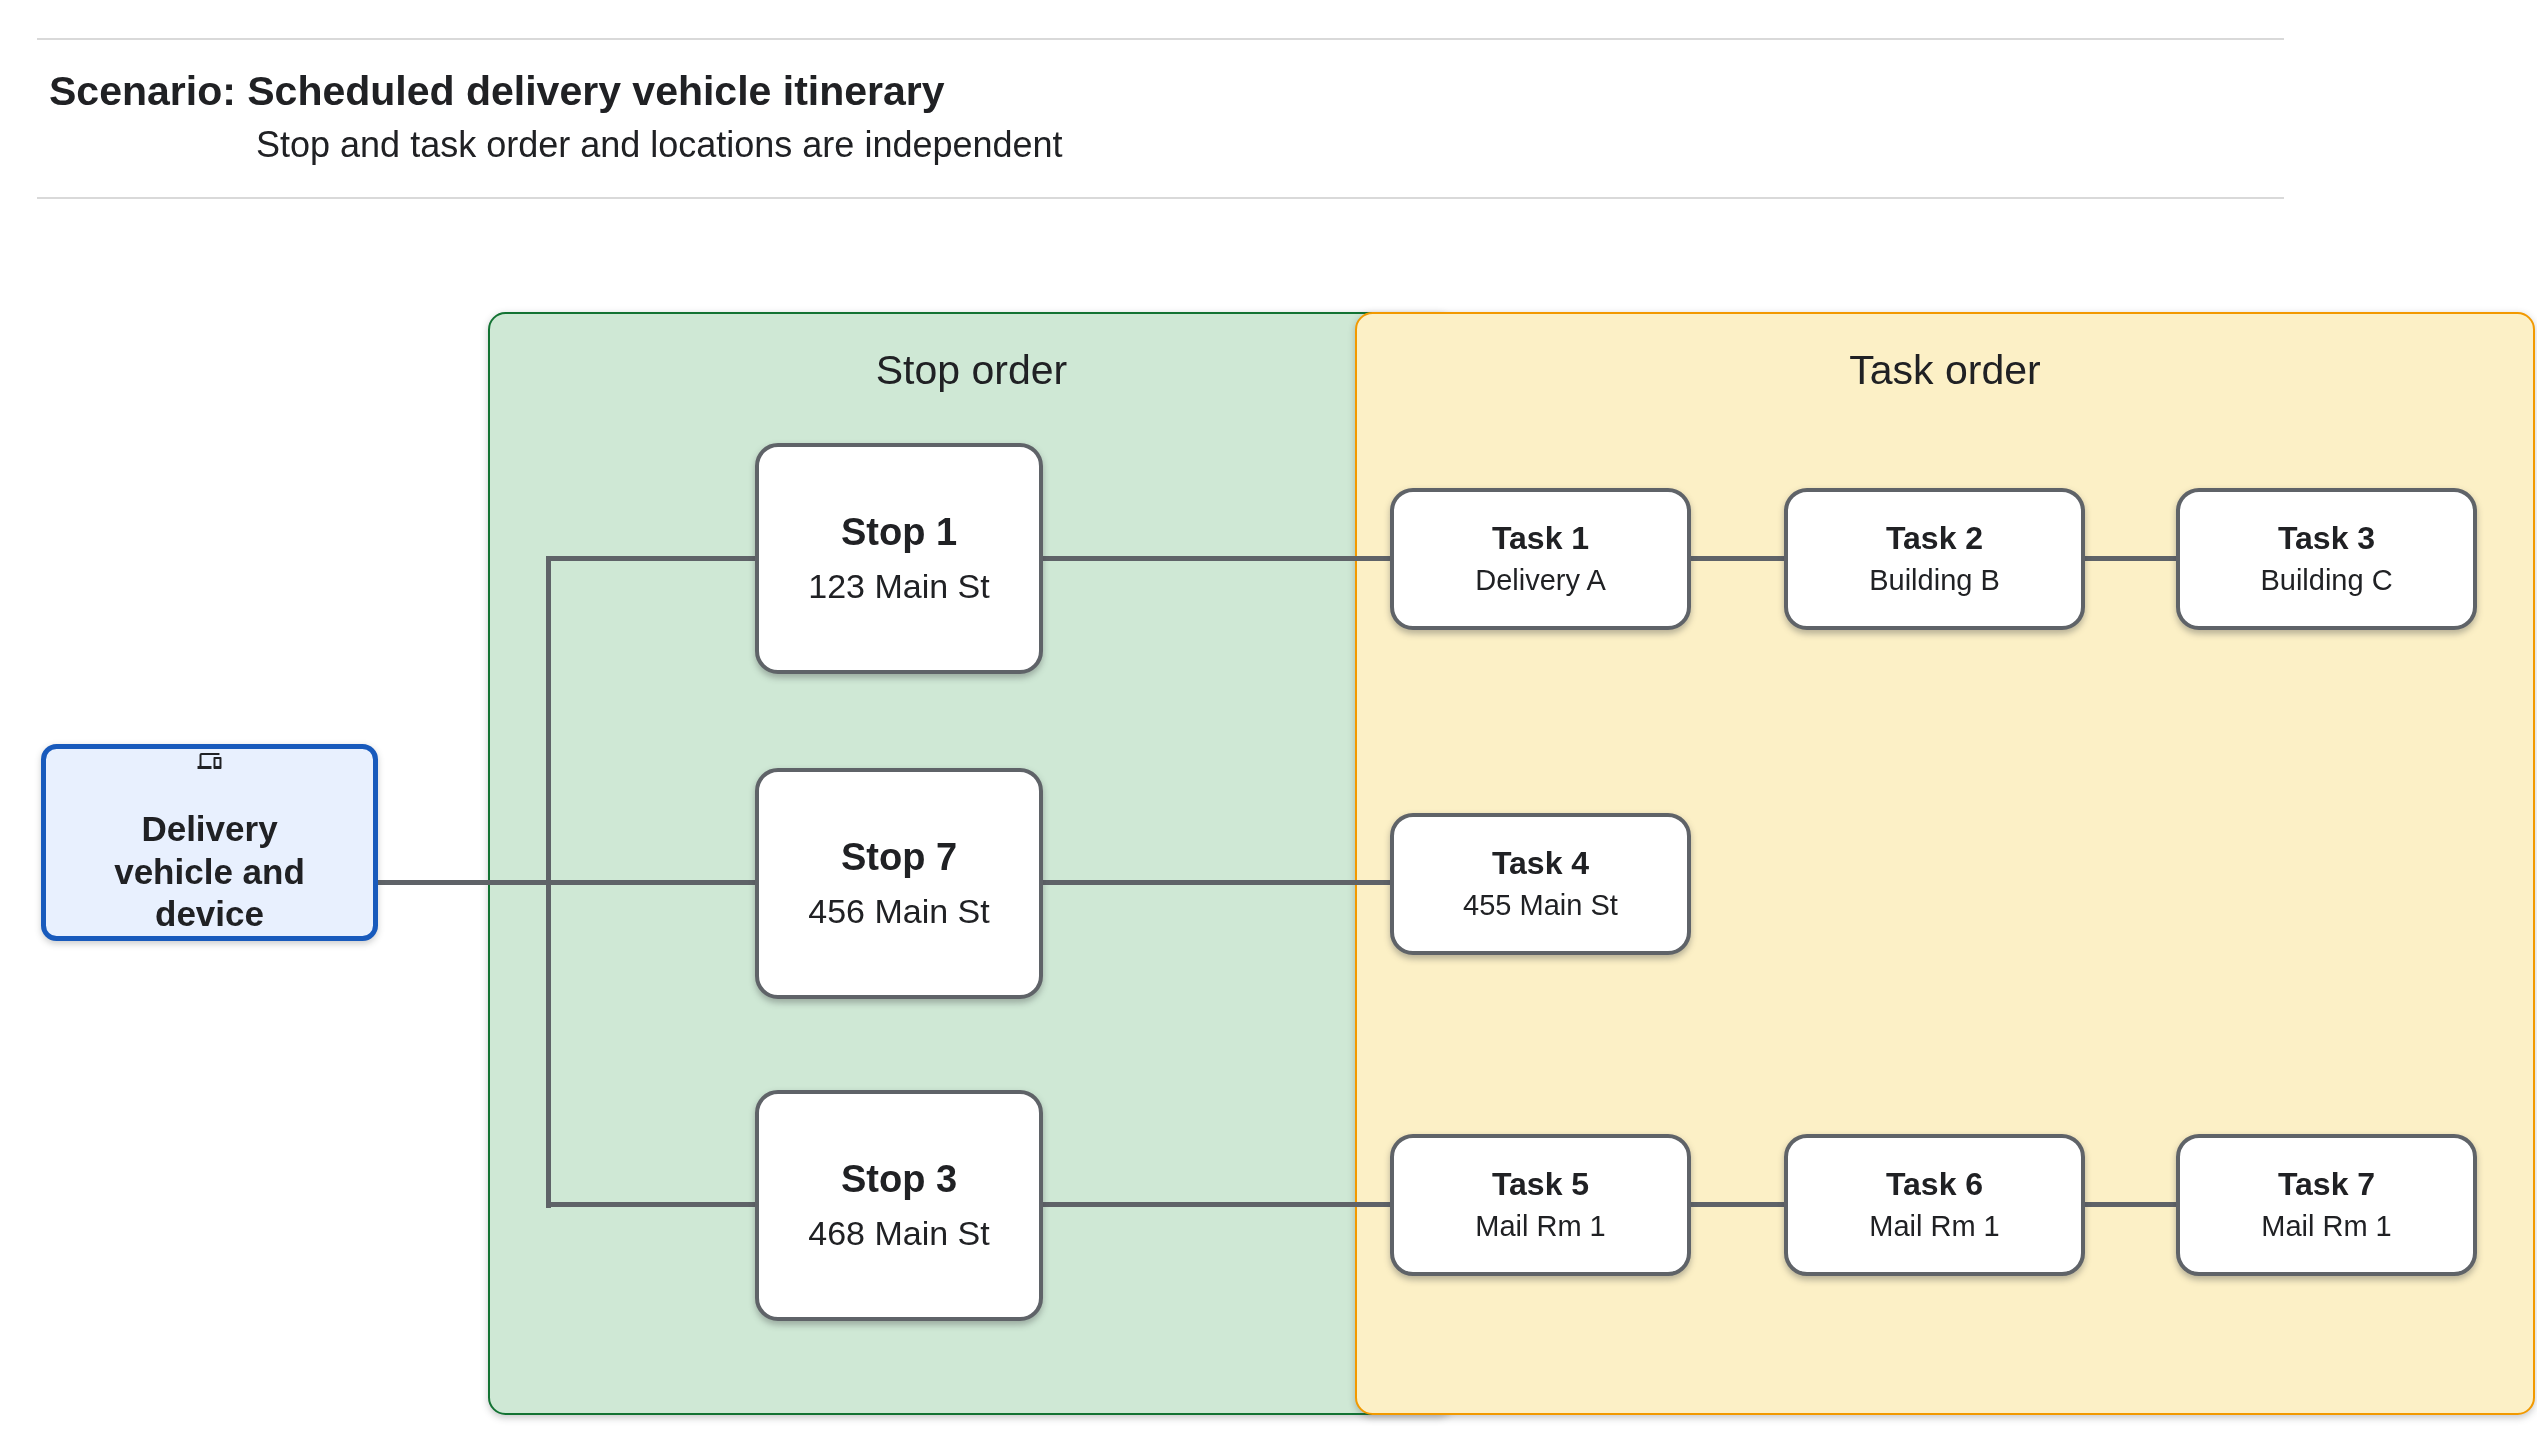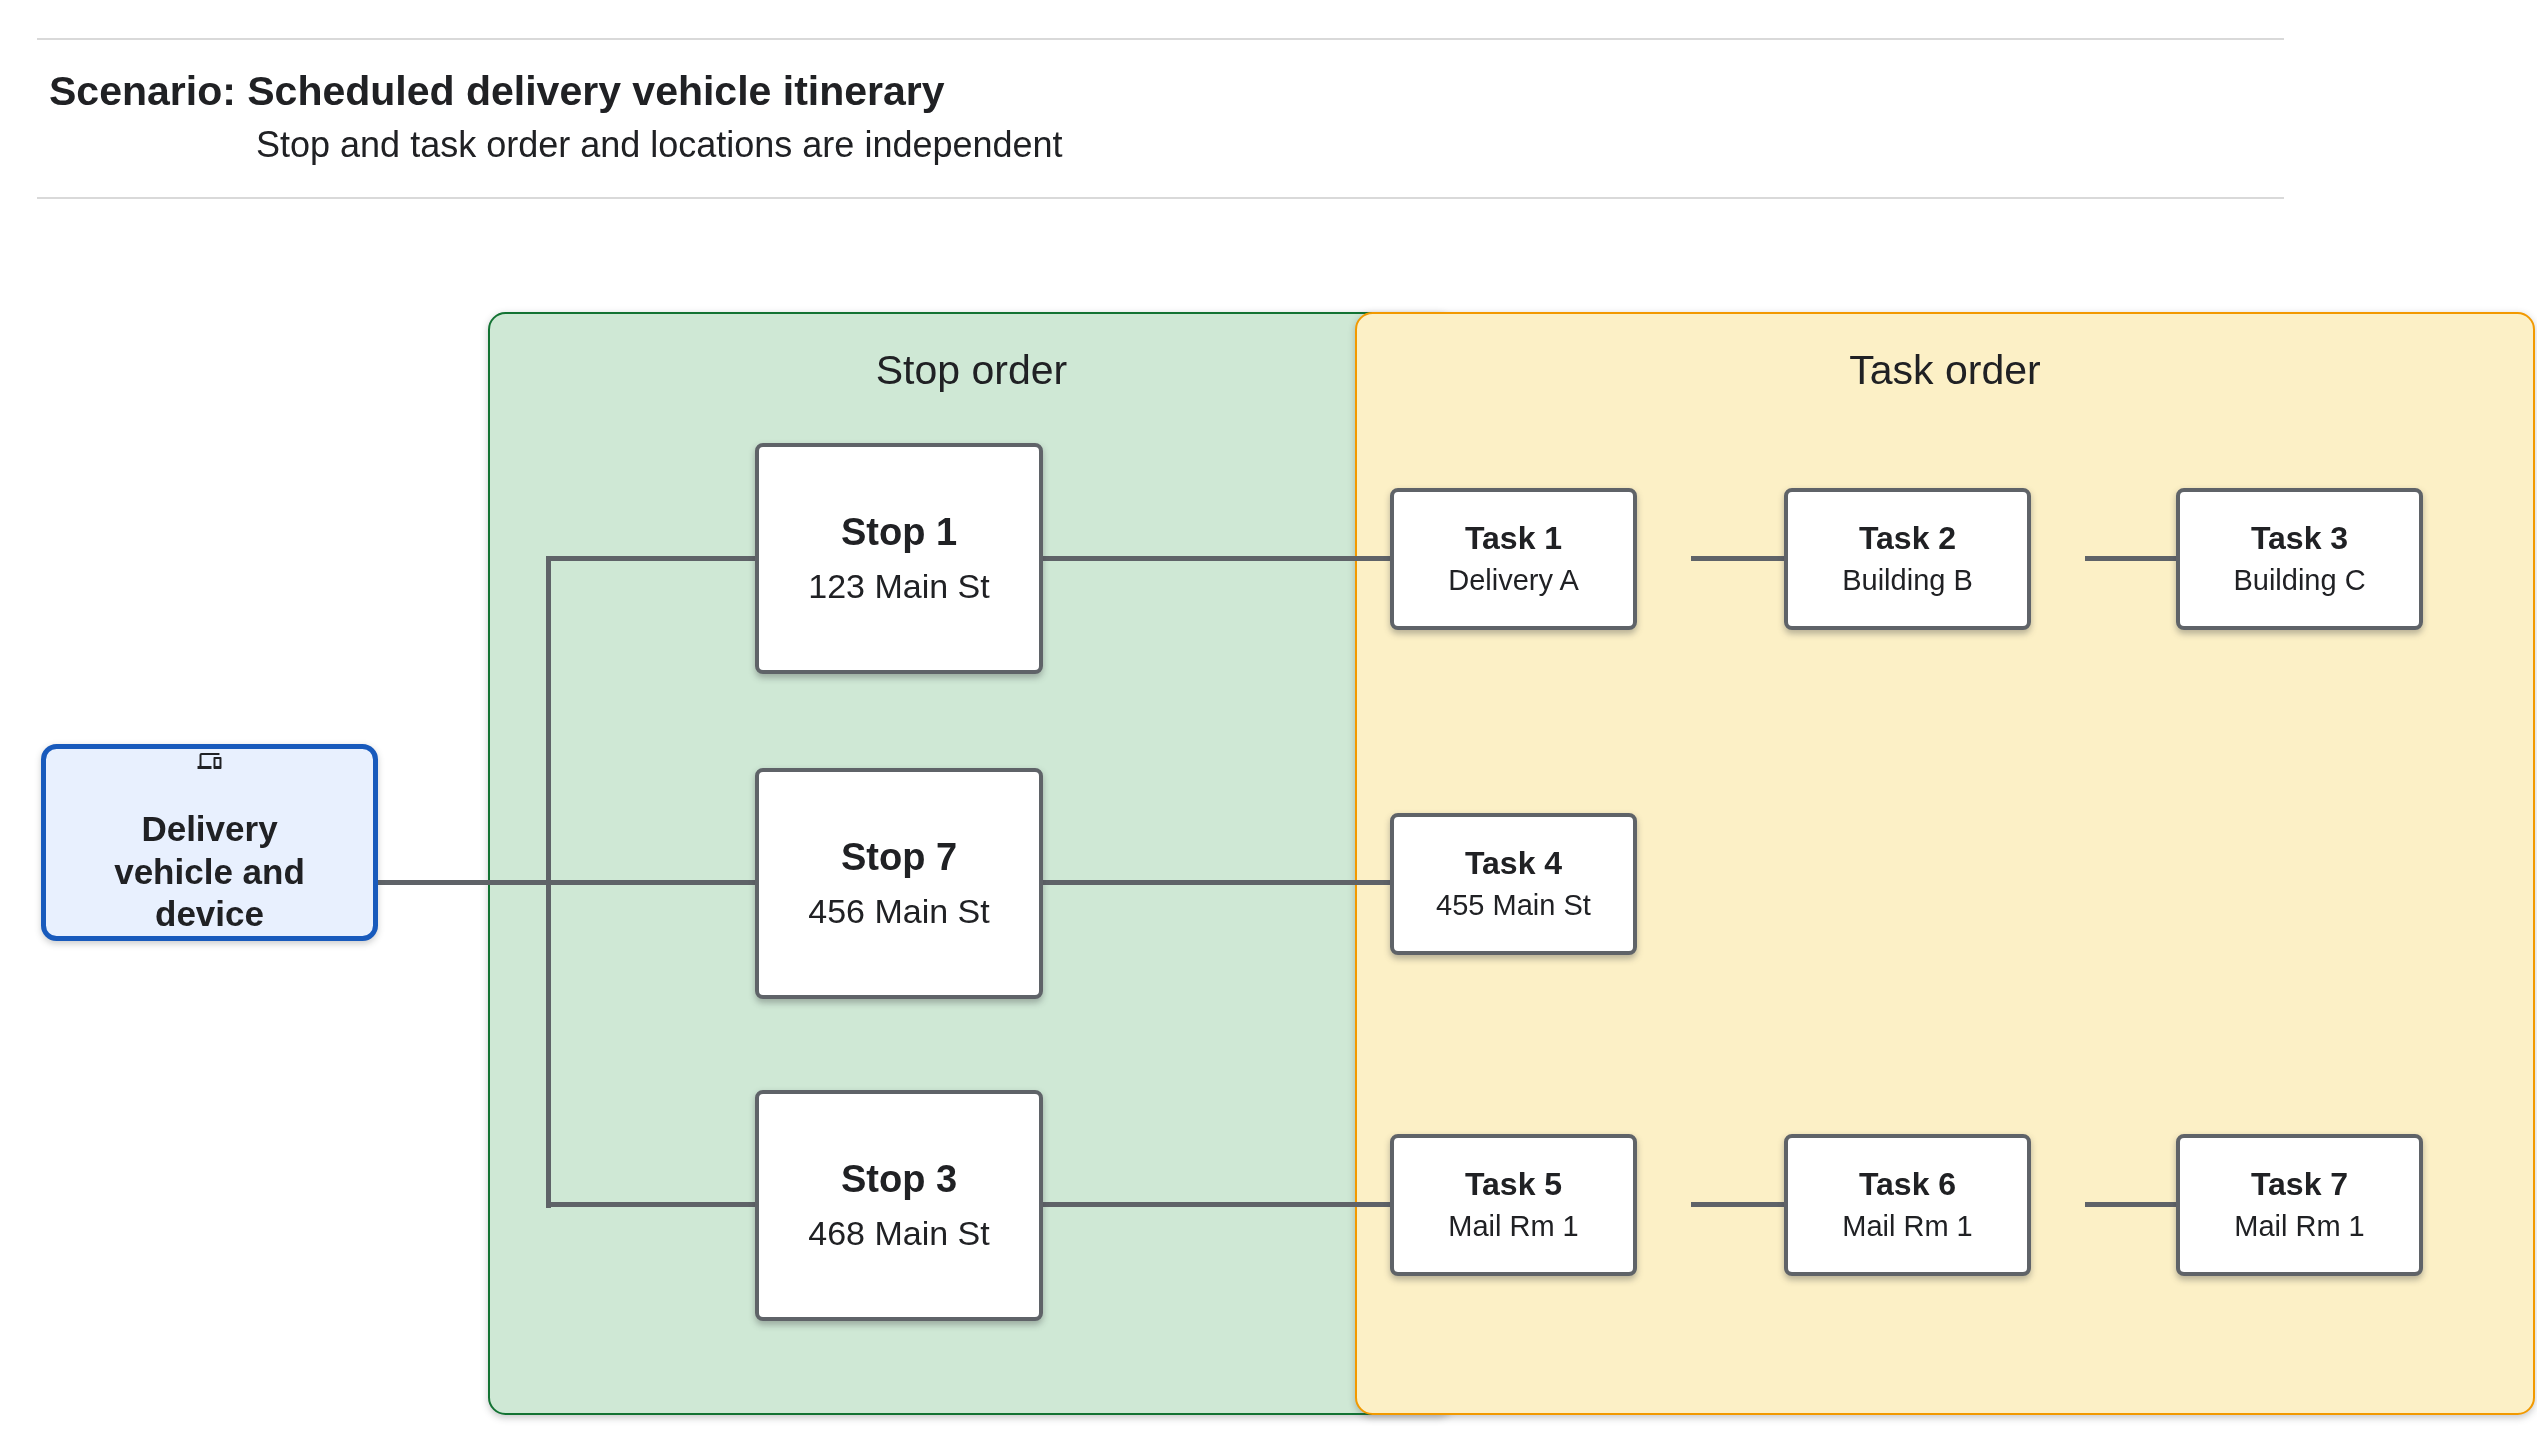--- a/index.html
+++ b/index.html
@@ -29,25 +29,25 @@
               border:2.9px solid var(--task-panel-border,#f29900);}
   .panel-title{position:absolute; left:0; right:0; top:33px; text-align:center;
                font-size:41px; font-weight:400; color:var(--ink,#202124);}
 
   .conn{position:absolute; background:var(--connector,#5f6368); z-index:2;}
   .conn.h{height:4.8px;} .conn.v{width:4.8px;}
 
   .node{position:absolute; z-index:3; box-sizing:border-box; display:flex; flex-direction:column;
         align-items:center; justify-content:center; text-align:center;}
   .node.white{background:var(--node-fill,#fff); border:4.8px solid var(--node-border,#5f6368);
-              border-radius:8px; box-shadow:0 3.9px 6.8px rgba(60,64,67,.35);}
+              border-radius:23px; box-shadow:0 3.9px 6.8px rgba(60,64,67,.35);}
   .stop-node{left:755px; width:288px; height:231px;}
   .stop-node .t{font-size:38px; font-weight:700; line-height:1.15;}
   .stop-node .s{font-size:34px; font-weight:400; margin-top:11.6px;}
-  .task-node{width:247px; height:142px;}
+  .task-node{width:301px; height:142px;}
   .task-node .t{font-size:32px; font-weight:700; line-height:1.1;}
   .task-node .s{font-size:29px; font-weight:400; margin-top:8.7px;}
 
   .source-node{left:41px; top:744px; width:337px; height:197px; border-radius:15.5px;
                background:var(--source-fill,#e8f0fe); border:5.8px solid var(--source-border,#185abc);
                box-shadow:0 2.9px 6.8px rgba(60,64,67,.25); gap:35px;}
   .source-node svg{width:101px; height:76px; display:block;}
   .source-label{font-size:35px; font-weight:700; line-height:1.22; width:262px;}
 </style>
 </head>

